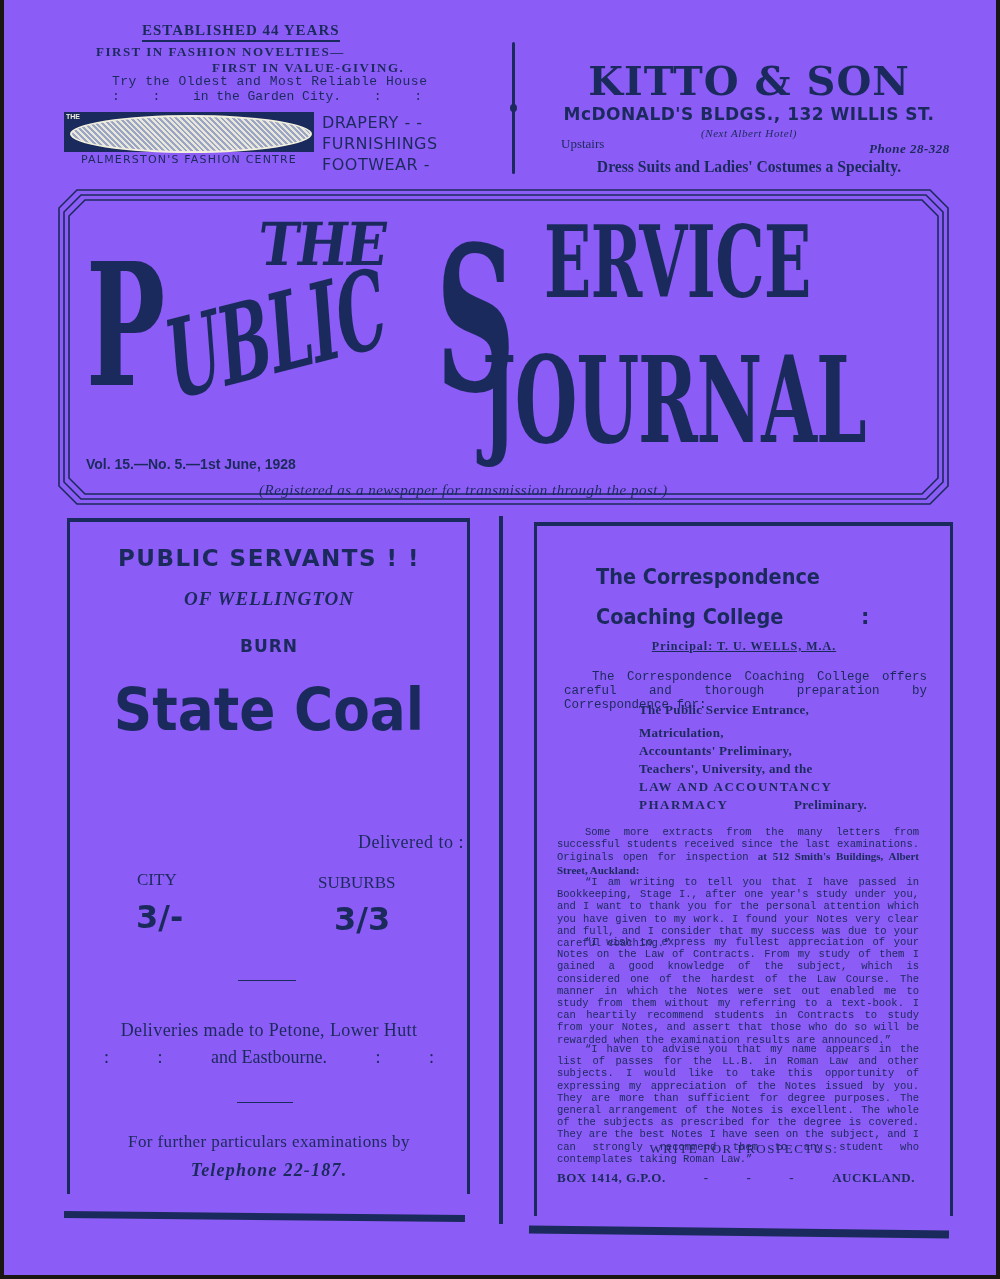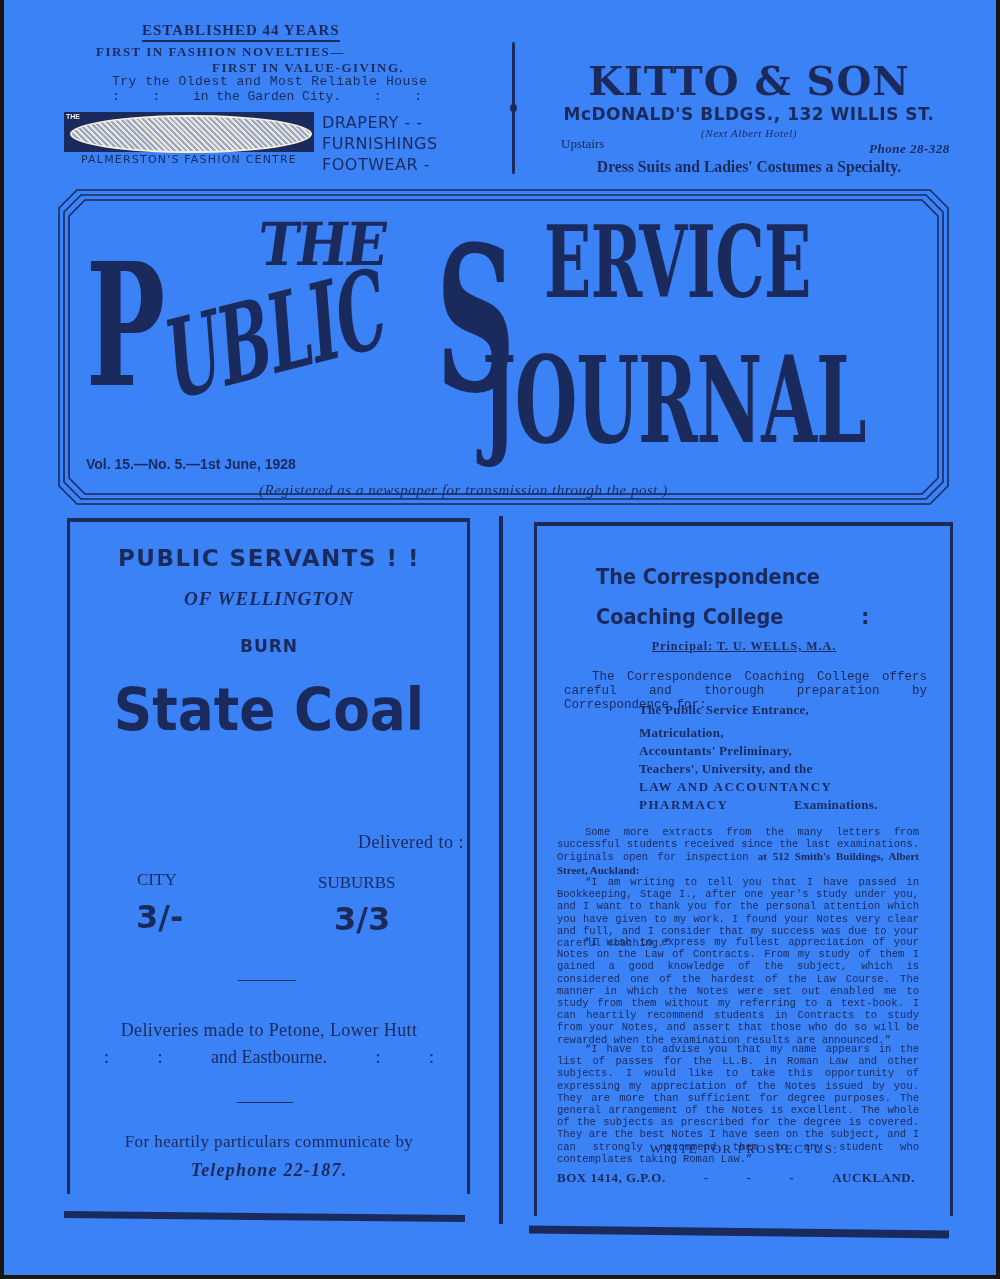--- a/index.html
+++ b/index.html
@@ -4,21 +4,21 @@
 <style>
   html, body { margin: 0; padding: 0; }
   body {
     width: 1000px; height: 1279px; overflow: hidden;
     background: #1a1613;
     font-family: "Liberation Serif", serif;
     color: #1b2a5c;
   }
   .page {
     position: absolute; left: 4px; top: 0; width: 992px; height: 1275px;
-    background: #3b82f6;
+    background: #8b5cf6;
   }
   .ink { color: #1b2a5c; }
   .abs { position: absolute; }
   .center { text-align: center; }
 
   
   .est { left: 138px; top: 22px; font: bold 15px "Liberation Serif", serif; letter-spacing: 1px; border-bottom: 2px solid #1b2a5c; padding-bottom: 1px; }
   .fn1 { left: 92px; top: 44px; font: bold 13px "Liberation Serif", serif; letter-spacing: 1.5px; }
   .fn2 { left: 208px; top: 60px; font: bold 13px "Liberation Serif", serif; letter-spacing: 1.5px; }
   .try1 { left: 108px; top: 74px; font: 13px "Liberation Mono", monospace; letter-spacing: 0.5px; }
@@ -161,37 +161,37 @@
   <div class="abs rule" style="left:234px; top:980px; width:58px;"></div>
   <div class="abs del1 center ink">Deliveries made to Petone, Lower Hutt</div>
   <div class="abs del2 ink">
     <span>:</span>
     <span>:</span>
     <span>and Eastbourne.</span>
     <span>:</span>
     <span>:</span>
   </div>
   <div class="abs rule" style="left:233px; top:1102px; width:56px;"></div>
-  <div class="abs ffp center ink">For heartily particulars communicate by</div>
+  <div class="abs ffp center ink">For further particulars examinations by</div>
   <div class="abs tel center ink">Telephone 22-187.</div>
 
   <div class="abs ink" style="left:592px; top:565px; font: bold 21px 'DejaVu Sans', sans-serif; transform: scaleX(0.92); transform-origin:left;">The Correspondence</div>
   <div class="abs ccc2 ink">Coaching College</div>
   <div class="abs ccc2c ink">:</div>
   <div class="abs prin center ink">Principal: T. U. WELLS, M.A.</div>
   <div class="abs intro body ink">
     <span class="indent">The Correspondence Coaching College offers careful and thorough preparation by Correspondence for:</span>
   </div>
   <div class="abs list ink" style="top:702px">The Public Service Entrance,</div>
   <div class="abs list ink" style="top:725px">Matriculation,</div>
   <div class="abs list ink" style="top:743px">Accountants' Preliminary,</div>
   <div class="abs list ink" style="top:761px">Teachers', University, and the</div>
   <div class="abs list listcaps ink" style="top:779px">LAW AND ACCOUNTANCY</div>
   <div class="abs list listcaps ink" style="top:797px">PHARMACY</div>
-  <div class="abs list ink" style="top:797px; left:790px;">Examinations.</div>
+  <div class="abs list ink" style="top:797px; left:790px;">Preliminary.</div>
 
   <div class="abs small ink" style="top:826px">
     <span class="indent" style="display:inline; padding-left:28px;">Some more extracts from the many letters from successful students received since the last examinations. Originals open for inspection</span>
     <b>at 512 Smith's Buildings, Albert Street, Auckland:</b>
   </div>
   <div class="abs small ink" style="top:876px">
     <span class="indent">“I am writing to tell you that I have passed in Bookkeeping, Stage I., after one year's study under you, and I want to thank you for the personal attention which you have given to my work. I found your Notes very clear and full, and I consider that my success was due to your careful coaching.”</span>
   </div>
   <div class="abs small ink" style="top:936px">
     <span class="indent">“I wish to express my fullest appreciation of your Notes on the Law of Contracts. From my study of them I gained a good knowledge of the subject, which is considered one of the hardest of the Law Course. The manner in which the Notes were set out enabled me to study from them without my referring to a text-book. I can heartily recommend students in Contracts to study from your Notes, and assert that those who do so will be rewarded when the examination results are announced.”</span>

